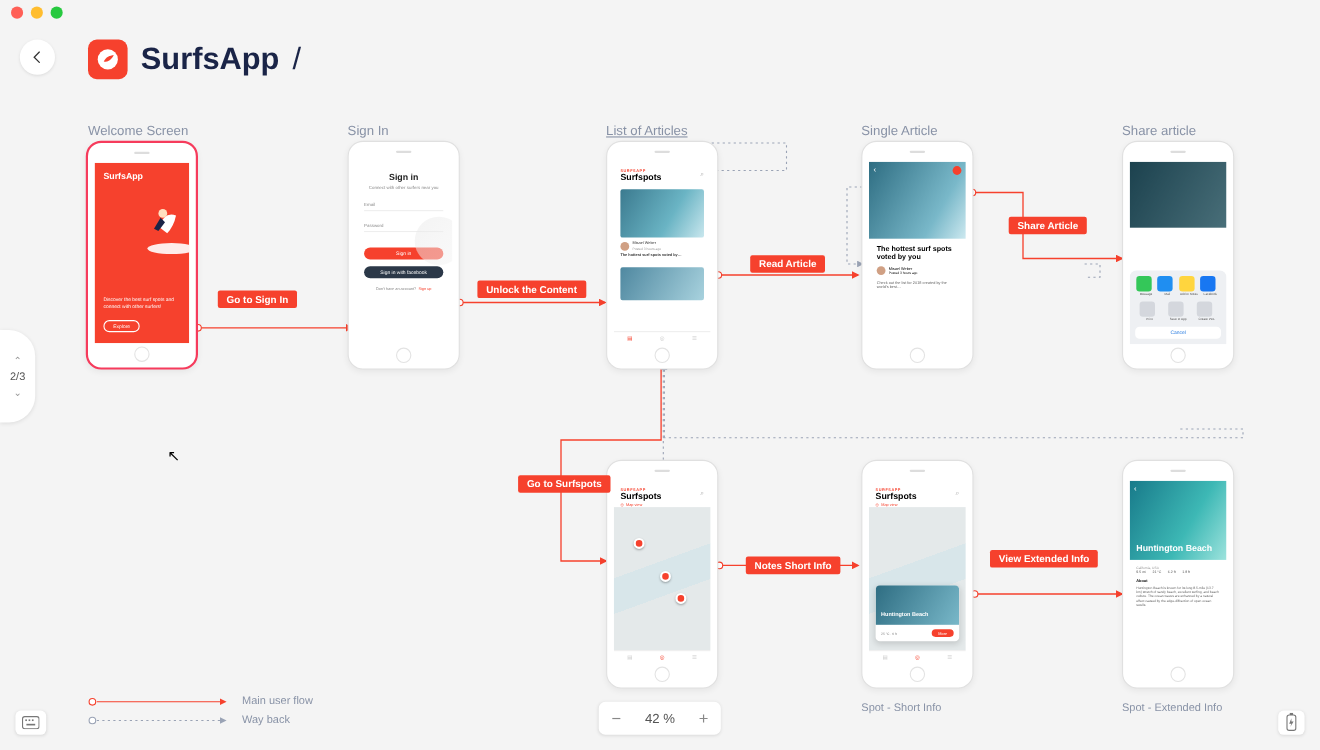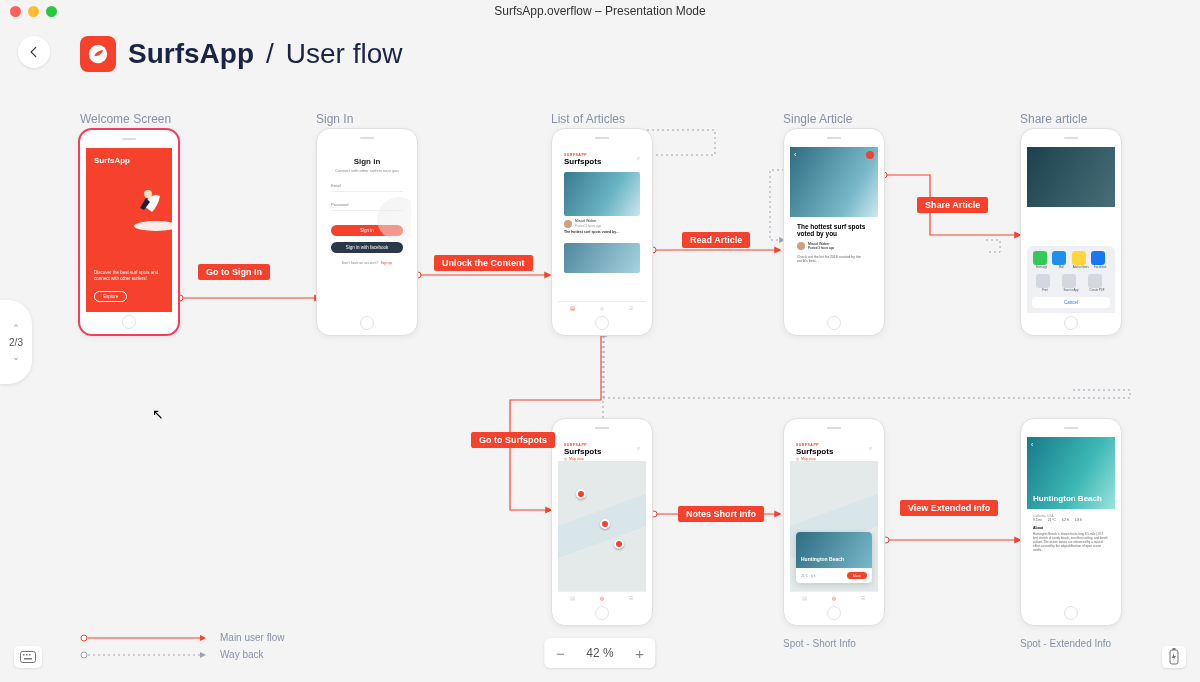--- a/index.html
+++ b/index.html
@@ -179,39 +179,37 @@
 </style>
 </head>
 <body>
 
 <div class="window-top">
   <div class="traffic-lights">
     <div class="tl red"></div>
     <div class="tl yellow"></div>
     <div class="tl green"></div>
   </div>
-  <div class="window-title">SurfsApp.overflow – Presentation Mode</div>
 </div>
 
 <div class="back-btn">
   <svg width="14" height="14" viewBox="0 0 24 24">
       <path d="M15 4l-8 8 8 8" fill="none" stroke="#333" stroke-width="2" stroke-linecap="round"></path>
     </svg>
 </div>
 
 <div class="header">
   <div class="logo">
     <svg viewBox="0 0 24 24">
         <circle cx="12" cy="12" r="10" fill="#fff"></circle>
         <path d="M8 14c2-4 6-6 10-6-3 5-6 7-10 6z" fill="#f6412d"></path>
       </svg>
   </div>
   <span class="header-title">SurfsApp</span>
   <span class="header-sub"> / </span>
-  <span class="header-sub">User flow</span>
 </div>
 
 <div class="canvas">
 
   <svg class="connector-svg" width="1200" height="560">
     <defs>
       <marker id="arrR" viewBox="0 0 10 10" refX="8" refY="5" markerWidth="6" markerHeight="6" orient="auto">
           <path d="M0 0L10 5L0 10z" fill="#f6412d"></path>
         </marker>
       <marker id="arrG" viewBox="0 0 10 10" refX="8" refY="5" markerWidth="6" markerHeight="6" orient="auto">
@@ -240,21 +238,21 @@
 
     <path d="M886 440 H1020" stroke="#f6412d" stroke-width="1.2" fill="none" marker-end="url(#arrR)"></path>
     <circle cx="886" cy="440" r="3" fill="#fff" stroke="#f6412d"></circle>
 
     <path d="M603 318 V298 H1130 V290 H1070 M603 298 V230" stroke="#9aa3b5" stroke-width="1" stroke-dasharray="2 3" fill="none"></path>
     <path d="M604 298 V232" stroke="#9aa3b5" stroke-width="1" stroke-dasharray="2 3" fill="none" marker-end="url(#arrG)"></path>
   </svg>
 
   <div class="screen-label" style="left:80px; top:12px;">Welcome Screen</div>
   <div class="screen-label" style="left:316px; top:12px;">Sign In</div>
-  <div class="screen-label" style="left:551px; top:12px;">List of Articles</div>
+  <div class="screen-label" style="left:551px; top:12px;text-decoration:underline;">List of Articles</div>
   <div class="screen-label" style="left:783px; top:12px;">Single Article</div>
   <div class="screen-label" style="left:1020px; top:12px;">Share article</div>
 
   <div class="phone selected" style="left:78px; top:28px;">
     <div class="speaker"></div>
     <div class="screen">
       <div class="welcome-bg">
         <div class="welcome-logo">SurfsApp</div>
         <svg class="surfer" viewBox="0 0 60 60">
           <ellipse cx="40" cy="50" rx="22" ry="5" fill="#fff" opacity=".9"></ellipse>

